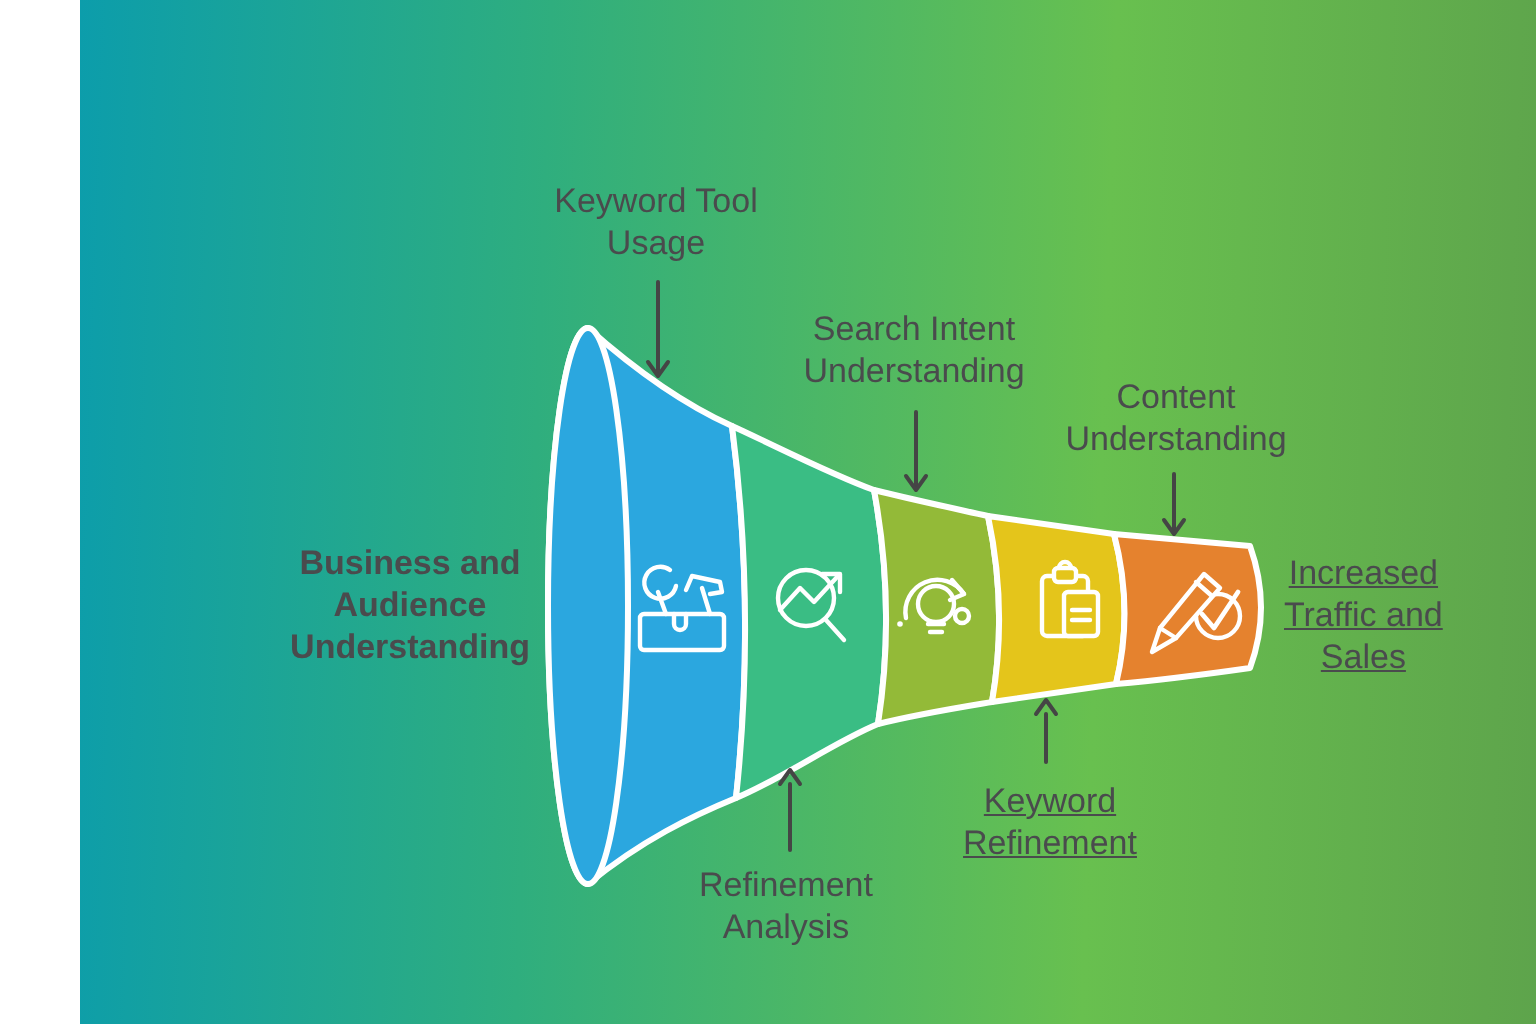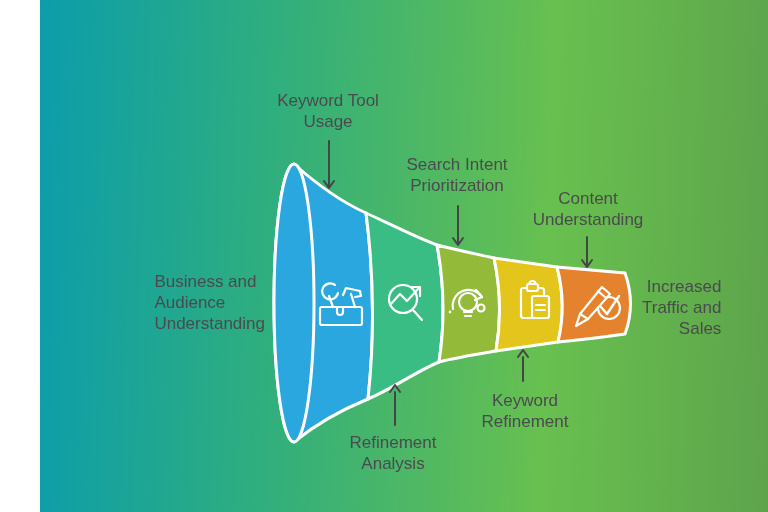--- a/index.html
+++ b/index.html
@@ -8,22 +8,22 @@
     font-family:"Liberation Sans", sans-serif;
     margin-left:40px;
   }
   .layer { position:absolute; left:0; top:0; }
   .label {
     position:absolute; color:var(--text-color,#4A4B4D);
     font-size:17px; line-height:21px; font-weight:500;
     white-space:pre-line; text-align:center;
   }
   .label.center { transform:translateX(-50%); }
-  .label.right-align { text-align:left; }
-  .label.left-align { text-align:right; }
+  .label.right-align { text-align:center;font-weight:bold; }
+  .label.left-align { text-align:center;text-decoration:underline; }
   .arrows path { stroke:var(--arrow-color,#454545); }
 </style>
 </head>
 <body>
 
 <div class="canvas" style="background: linear-gradient(92deg, rgb(12, 157, 171) 0%, rgb(47, 174, 126) 30%, rgb(104, 192, 79) 66%, rgb(92, 159, 75) 100%);">
 
   <svg class="layer" width="768" height="512" viewBox="0 0 768 512">
 
     <g stroke="#FFFFFF" stroke-width="3" stroke-linejoin="round" fill="none">
@@ -102,31 +102,31 @@
         <path d="M483,381 V357"></path>
           <path d="M478,357 L483,350 L488,357"></path>
       </g>
     </g>
   </svg>
 
   <div class="label center" style="left:288px; top:90px;">Keyword Tool
 Usage</div>
 
   <div class="label center" style="left:417px; top:154px;">Search Intent
-Prioritization</div>
+Understanding</div>
 
   <div class="label center" style="left:548px; top:188px;">Content
 Understanding</div>
 
   <div class="label right-align" style="right:543px; top:271px;">Business and
 Audience
 Understanding</div>
 
   <div class="label left-align" style="left:602px; top:276px;">Increased
 Traffic and
 Sales</div>
 
   <div class="label center" style="left:353px; top:432px;">Refinement
 Analysis</div>
 
-  <div class="label center" style="left:485px; top:390px;">Keyword
+  <div class="label center" style="left:485px; top:390px;text-decoration:underline;">Keyword
 Refinement</div>
 </div>
 
 </body></html>

